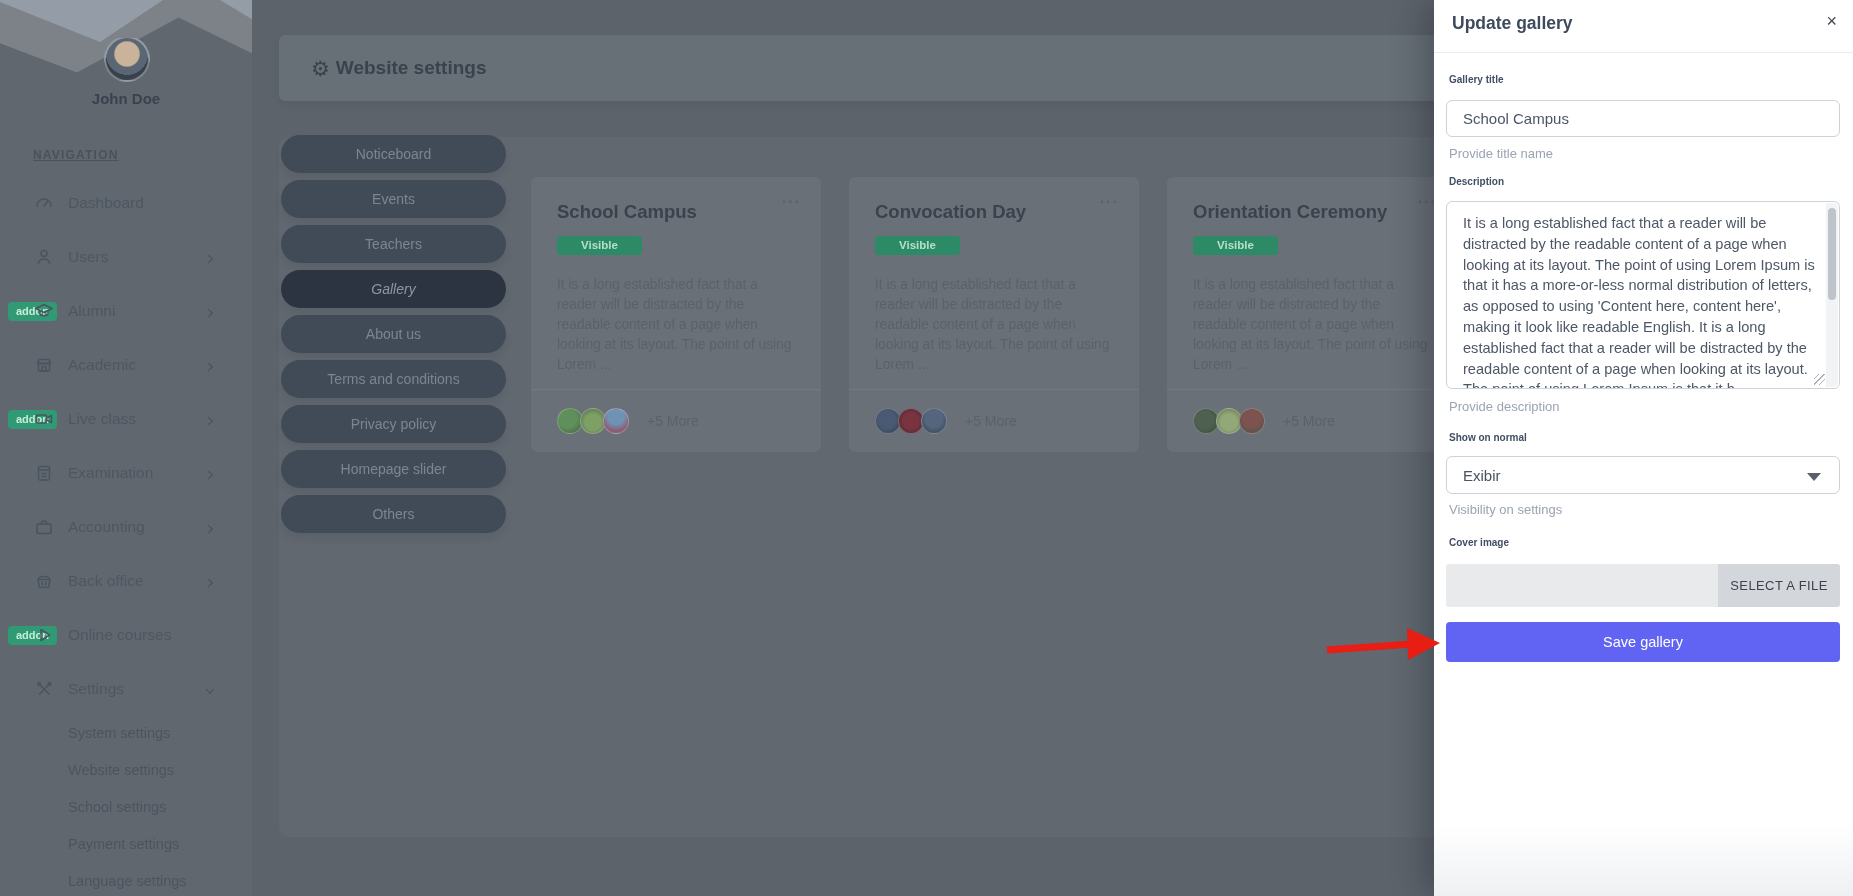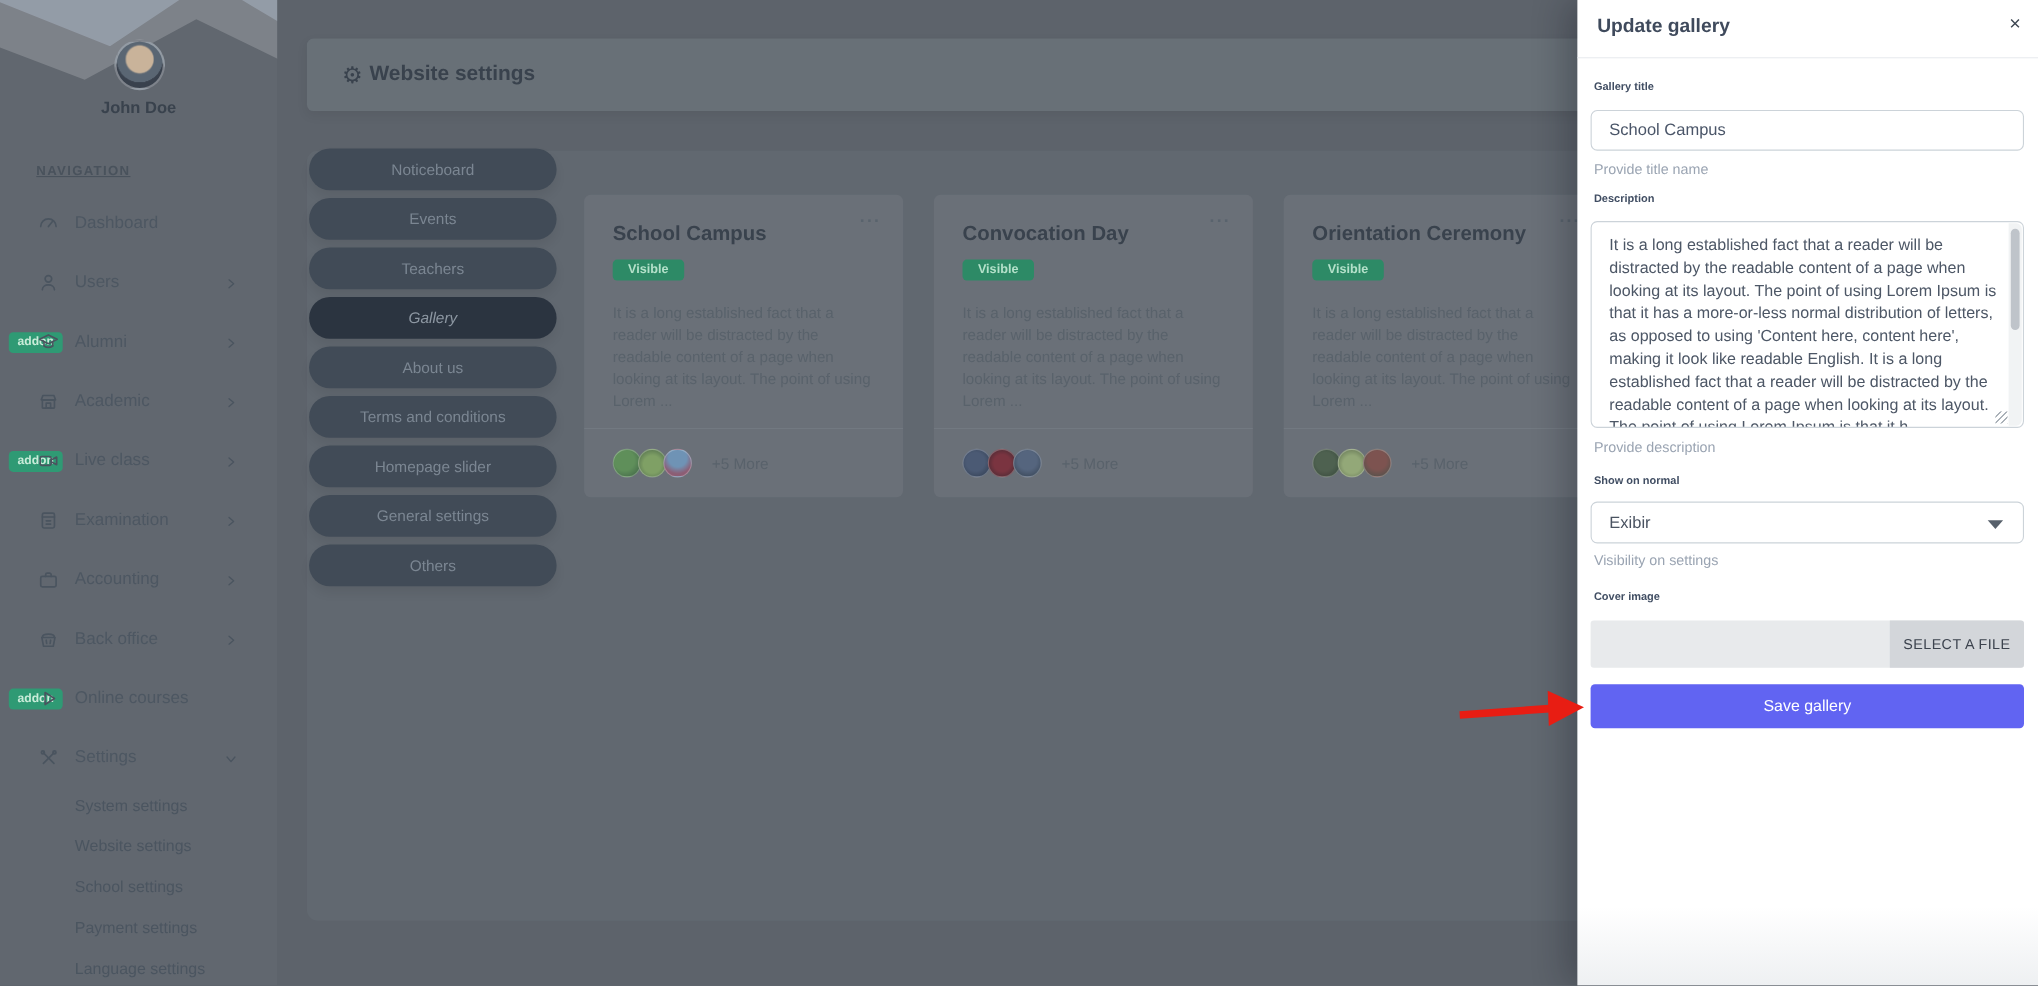--- a/index.html
+++ b/index.html
@@ -41,21 +41,21 @@
   .pills { position:absolute; left:29px; top:135px; width:225px; display:flex; flex-direction:column; gap:7px; }
   .pill { height:38px; border-radius:19px; background:#414b57; color:#7b8692; font-size:14px;
           display:flex; align-items:center; justify-content:center; cursor:pointer; box-shadow:0 6px 10px rgba(0,0,0,0.07); }
   .pill.active { background:#2b3440; color:#8d97a2;font-style:italic; }
 
   .gcard { position:absolute; top:177px; width:290px; height:275px; background:#6a7078; border-radius:6px; padding:24px 26px 0; }
   .gcard.c1 { left:279px; } .gcard.c2 { left:597px; } .gcard.c3 { left:915px; }
   .gtitle { font-size:18.5px; font-weight:bold; color:#39424d; }
   .kebab { position:absolute; top:12px; right:20px; color:#59636d; font-size:16px; font-weight:bold; letter-spacing:2px; cursor:pointer; }
   .vbadge { display:inline-block; margin-top:13px; background:#2d8a66; color:#b4e1ca; font-size:11.5px; font-weight:bold;
-            padding:3px 14px 4px; border-radius:4px; }
+            padding:3px 24px 4px; border-radius:4px; }
   .gdesc { margin-top:20px; font-size:13.8px; line-height:20px; color:#59626b; width:238px; }
   .gdivider { position:absolute; left:0; right:0; bottom:62px; border-top:1px solid rgba(145,155,165,0.22); }
   .gfooter { position:absolute; left:26px; bottom:18px; display:flex; align-items:center; }
   .avrow { display:flex; }
   .mini { width:26px; height:26px; border-radius:50%; border:1px solid rgba(255,255,255,0.25); }
   .mini + .mini { margin-left:-3px; }
   .c1 .mini:nth-child(1){ background:radial-gradient(circle at 40% 40%, #5f8f5a 0 45%, #3c5e44 100%); }
   .c1 .mini:nth-child(2){ background:radial-gradient(circle at 50% 55%, #7fa065 0 45%, #476347 100%); }
   .c1 .mini:nth-child(3){ background:radial-gradient(circle at 50% 30%, #6f93b5 0 40%, #8c5d74 70% 100%); }
   .c2 .mini:nth-child(1){ background:radial-gradient(circle at 45% 45%, #4b5a74 0 45%, #2e3a4c 100%); }
@@ -232,22 +232,22 @@
     <span class="page-title">Website settings</span>
   </div>
 
   <div class="pills">
     <div class="pill">Noticeboard</div>
     <div class="pill">Events</div>
     <div class="pill">Teachers</div>
     <div class="pill active">Gallery</div>
     <div class="pill">About us</div>
     <div class="pill">Terms and conditions</div>
+    <div class="pill">Privacy policy</div>
     <div class="pill">Homepage slider</div>
-    <div class="pill">General settings</div>
     <div class="pill">Others</div>
   </div>
 
   <div class="gcard c1">
     <div class="kebab">...</div>
     <div class="gtitle">School Campus</div>
     <span class="vbadge">Visible</span>
     <div class="gdesc">It is a long established fact that a reader will be distracted by the readable content of a page when looking at its layout. The point of using Lorem ...</div>
     <div class="gdivider"></div>
     <div class="gfooter">

